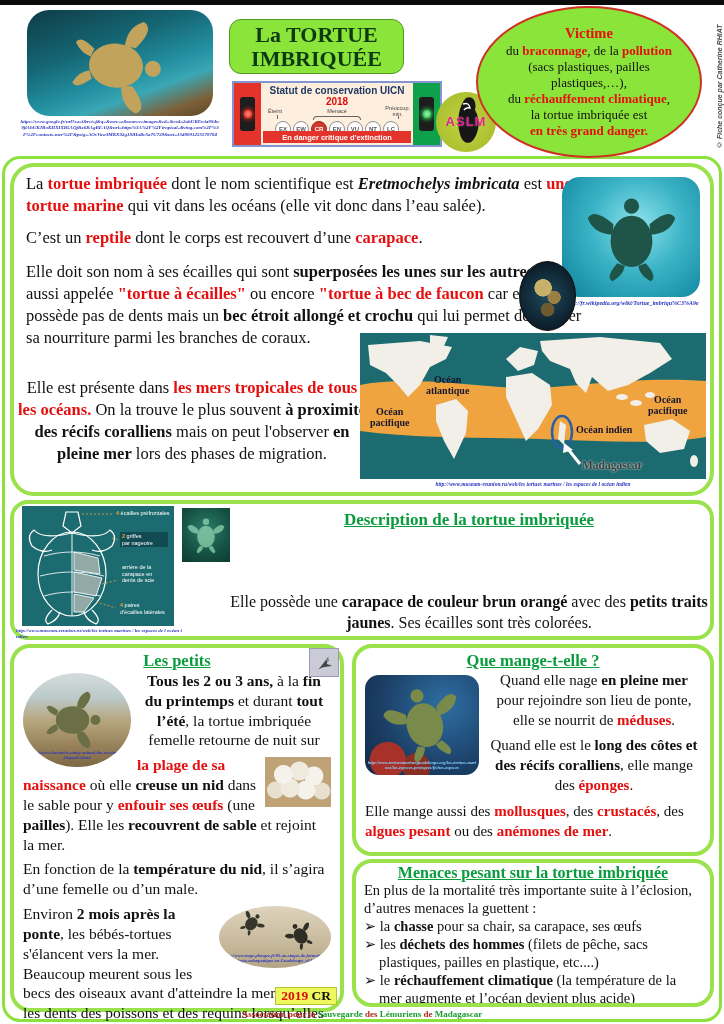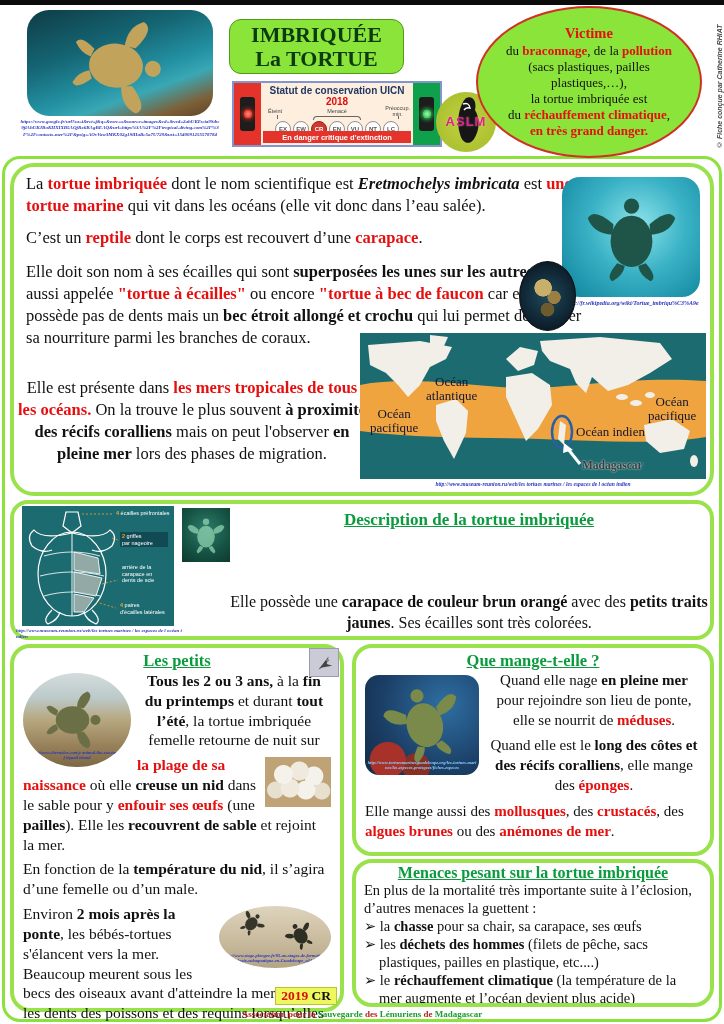--- a/index.html
+++ b/index.html
@@ -87,21 +87,21 @@
   .wiki-cap { position:absolute; left:545px; top:133px; width:144px; font-size:6px; }
   .photo-oval-small { position:absolute; left:505px; top:94px; width:57px; height:70px; border-radius:50%;
      background:
        radial-gradient(circle at 42% 38%, #c9b06a 0 16%, rgba(0,0,0,0) 17%),
        radial-gradient(circle at 62% 52%, #9a7f45 0 13%, rgba(0,0,0,0) 14%),
        radial-gradient(circle at 50% 70%, #6d5a2e 0 12%, rgba(0,0,0,0) 13%),
        radial-gradient(circle at 50% 50%, #1d4a5c 0%, #0a1622 85%);
      border:1px solid #0c0c0c; }
 
   .map { position:absolute; left:346px; top:166px; width:346px; height:146px; }
-  .map-label { position:absolute; font-weight:normal; font-size:13px; line-height:1.05; color:#15152e; text-align:center; }
+  .map-label { position:absolute; font-weight:bold; font-size:10px; line-height:1.05; color:#15152e; text-align:center; }
   .map-mada { position:absolute; font-weight:bold; font-size:11.5px; color:#3d3d3d; text-shadow:0 0 2px #fff; }
   .map-cap { position:absolute; left:346px; top:314px; width:346px; font-size:5.5px; }
 
   
   .s2 { left:10px; top:500px; width:704px; height:140px; border-radius:18px; }
   .diagram { position:absolute; left:8px; top:2px; width:152px; height:120px; background:#1c6b70; overflow:hidden; }
   .dlabel { position:absolute; font-family:"Liberation Sans", sans-serif; font-size:5.5px; line-height:1.2; color:#fff; }
   .dlabel .num { color:#f2a12c; font-weight:bold; }
   .dl2 { background:#114a52; padding:1px 2px; }
   .diag-cap { position:absolute; left:2px; top:124px; width:168px; font-size:5px; text-align:left; }
@@ -187,22 +187,22 @@
   <div class="frame"></div>
 
   <div class="photo-main">
     <svg width="130" height="100" viewBox="0 0 100 100" style="color:#c2a35c">
         <use href="#turtle-top" fill="currentColor" transform="rotate(95 50 50)"></use>
       </svg>
   </div>
   <div class="photo-main-cap cap">https://www.google.fr/url?sa=i&amp;rct=j&amp;q=&amp;esrc=s&amp;source=images&amp;cd=&amp;ved=2ahUKEwia9Sdw9jlAhUKJBoKHXIXB5AQjRx6BAgBEAQ&amp;url=https%3A%2F%2Ftropical-diving.com%2F%3F%2Fcontacts-mer%2F&amp;psig=AOvVaw3MKX02g1SlHaBc5a7U729&amp;ust=1540091255578784</div>
 
   <div class="title-box">
+    <span>La TORTUE</span>
     <span>IMBRIQUÉE</span>
-    <span>La TORTUE</span>
   </div>
 
   <div class="iucn">
     <div class="iucn-side iucn-red">
       <div class="tlight">
           <div class="lamp lamp-red"></div>
         </div>
     </div>
     <div class="iucn-mid">
       <div class="iucn-title">
@@ -241,22 +241,22 @@
       <path d="M30,6 C37,3 41,10 39,18 C44,26 44,38 38,47 C33,54 26,51 24,42 C20,30 23,13 30,6 Z" fill="#161616"></path>
       <path d="M27,12 Q33,10 34,16 Q30,15 28,18" stroke="#fff" stroke-width="1.4" fill="none"></path>
     </svg>
     <div class="aslm-label">ASLM</div>
   </div>
 
   <div class="oval">
     <div class="l1"><span class="seg-r">Victime</span></div>
     <div><span>du </span><span class="seg-r">braconnage</span><span>, de la </span><span class="seg-r">pollution</span></div>
     <div><span>(sacs plastiques, pailles plastiques,…),</span></div>
+    <div><span>du </span><span class="seg-r">réchauffement climatique</span><span>,</span></div>
     <div><span>la tortue imbriquée est</span></div>
-    <div><span>du </span><span class="seg-r">réchauffement climatique</span><span>,</span></div>
     <div><span class="seg-r">en très grand danger.</span></div>
   </div>
 
   <div class="credit">© Fiche conçue par Catherine RHIAT</div>
 
   <div class="sec s1">
     <p class="s1-p1"><span>La </span><span class="seg-r">tortue imbriquée</span><span> dont le nom scientifique est </span><span class="seg-i">Eretmochelys imbricata</span><span> est </span><span class="seg-r">une tortue marine</span><span> qui vit dans les océans (elle vit donc dans l’eau salée).</span></p>
     <p class="s1-p2"><span>C’est un </span><span class="seg-r">reptile</span><span> dont le corps est recouvert d’une </span><span class="seg-r">carapace</span><span>.</span></p>
     <p class="s1-p3"><span>Elle doit son nom à ses écailles qui sont </span><span class="seg-b">superposées les unes sur les autres</span><span> et est aussi appelée </span><span class="seg-r">"tortue à écailles"</span><span> ou encore </span><span class="seg-r">"tortue à bec de faucon</span><span> car elle ne possède pas de dents mais un </span><span class="seg-b">bec étroit allongé et crochu</span><span> qui lui permet de trouver sa nourriture parmi les branches de coraux.</span></p>
     <p class="s1-p4"><span>Elle est présente dans </span><span class="seg-r">les mers tropicales de tous les océans.</span><span> On la trouve le plus souvent </span><span class="seg-b">à proximité des récifs coralliens</span><span> mais on peut l'observer </span><span class="seg-b">en pleine mer</span><span> lors des phases de migration.</span></p>
@@ -397,21 +397,21 @@
     <div class="s4-title gtitle">Que mange-t-elle ?</div>
     <div class="body">
       <div class="mange-photo">
         <svg width="82" height="82" viewBox="0 0 100 100" style="color:#7a8a4a">
             <use href="#turtle-top" fill="currentColor"></use>
           </svg>
         <div class="cap">http://www.tortuesmarinesguadeloupe.org/les-tortues-marines/les-especes-protegees/fiches-especes</div>
       </div>
       <p><span>Quand elle nage </span><span class="seg-b">en pleine mer</span><span> pour rejoindre son lieu de ponte, elle se nourrit de </span><span class="seg-r">méduses</span><span>.</span></p>
       <p><span>Quand elle est le </span><span class="seg-b">long des côtes et des récifs coralliens</span><span>, elle mange des </span><span class="seg-r">éponges</span><span>.</span></p>
-      <p class="last"><span>Elle mange aussi des </span><span class="seg-r">mollusques</span><span>, des </span><span class="seg-r">crustacés</span><span>, des </span><span class="seg-r">algues brunes</span><span> ou des </span><span class="seg-r">anémones de mer</span><span>.</span></p>
+      <p class="last"><span>Elle mange aussi des </span><span class="seg-r">mollusques</span><span>, des </span><span class="seg-r">crustacés</span><span>, des </span><span class="seg-r">algues pesant</span><span> ou des </span><span class="seg-r">anémones de mer</span><span>.</span></p>
     </div>
   </div>
 
   <div class="sec s5">
     <div class="s5-title gtitle">Menaces pesant sur la tortue imbriquée</div>
     <div class="body">
       <p><span>En plus de la mortalité très importante suite à l’éclosion, d’autres menaces la guettent :</span></p>
       <div class="menace-item">
         <span class="bullet">➢</span>
         <span><span>la </span><span class="seg-b">chasse</span><span> pour sa chair, sa carapace, ses œufs</span></span>

